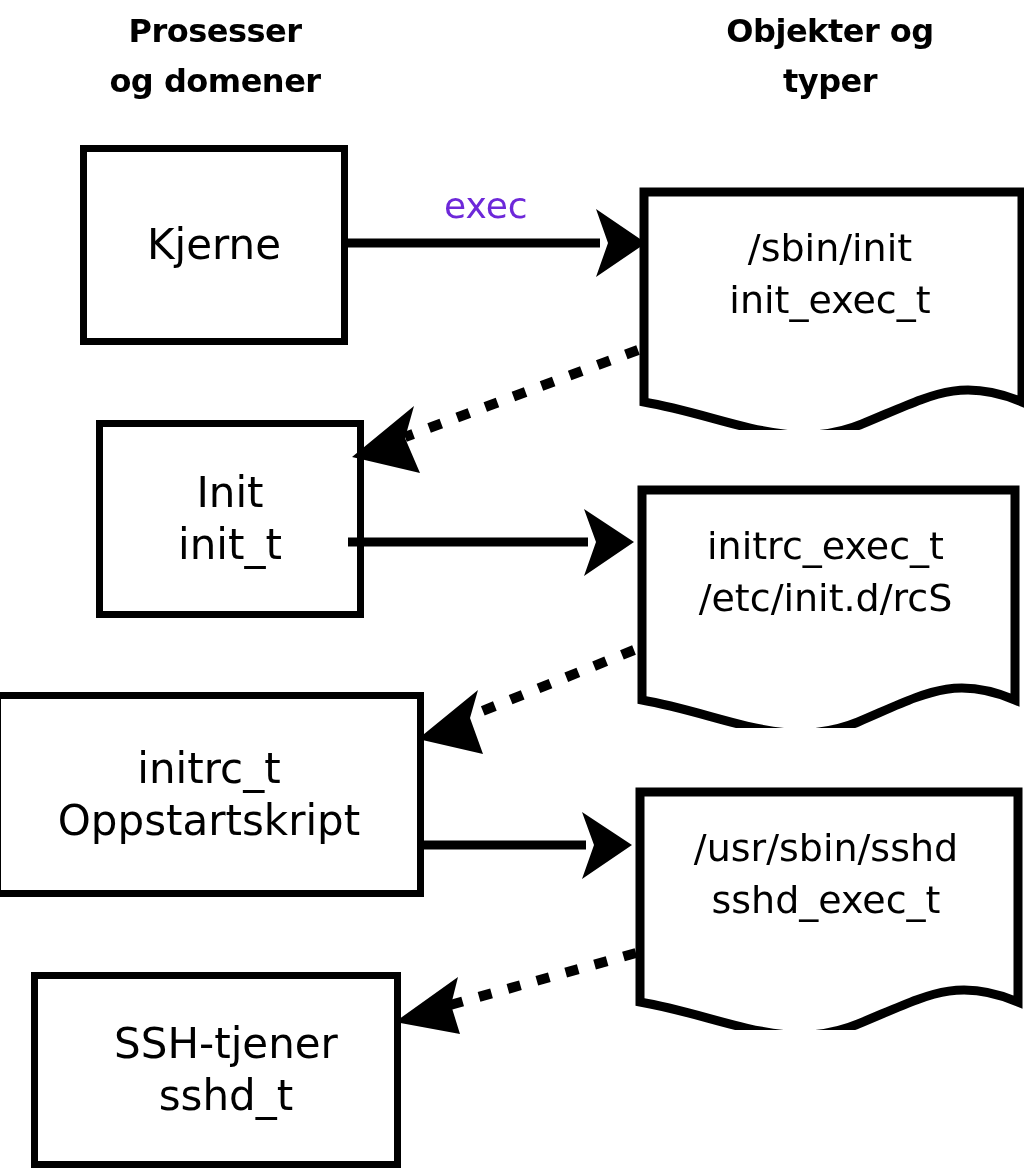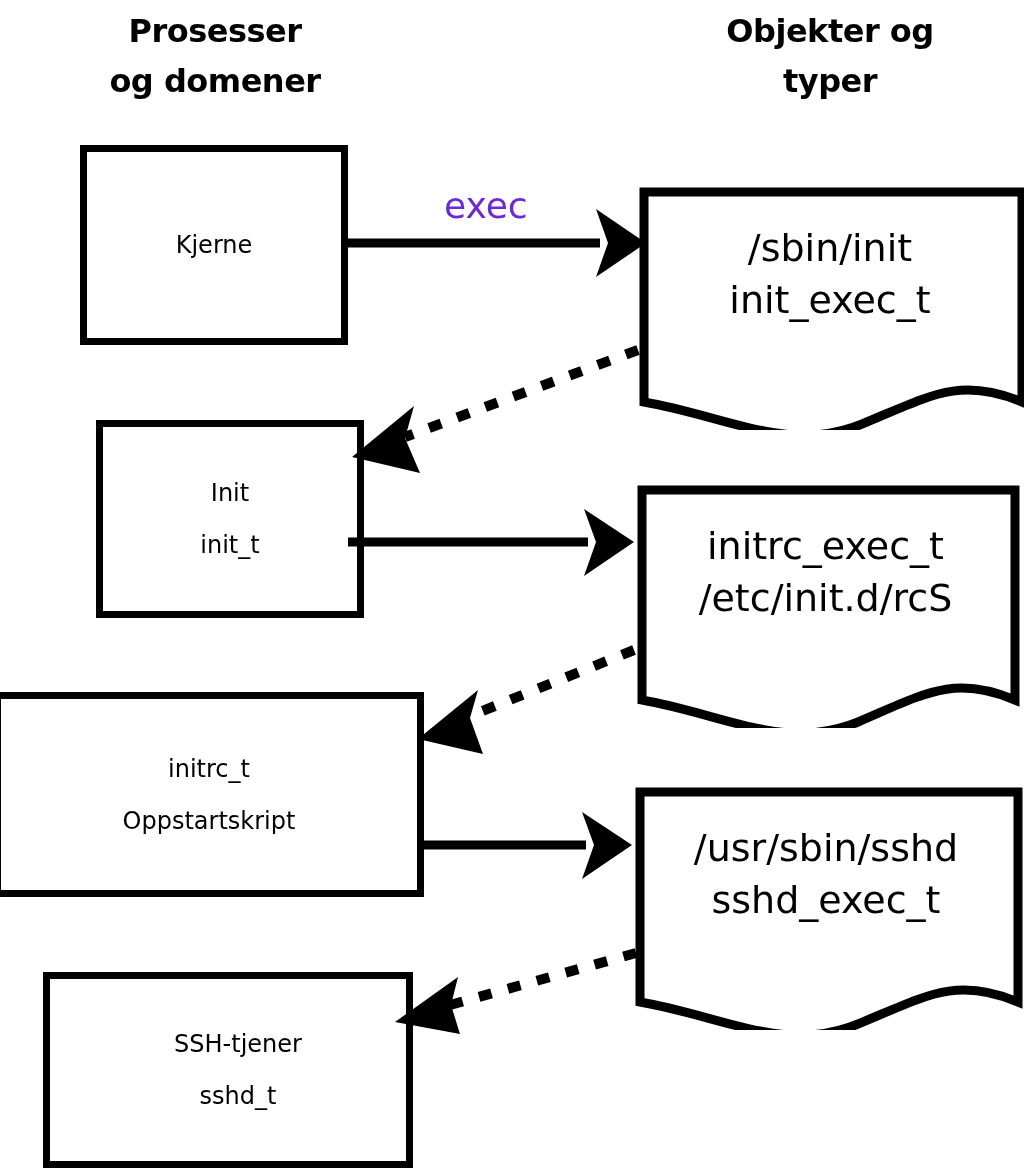--- a/index.html
+++ b/index.html
@@ -33,21 +33,21 @@
     box-sizing: border-box;
     border: 7px solid #000000;
     background: #ffffff;
     display: flex;
     flex-direction: column;
     align-items: center;
     justify-content: center;
     color: #000000;
   }
   .proc-line {
-    font-size: 24px;
+    font-size: 42px;
     line-height: 52px;
     white-space: nowrap;
   }
 
   .doc-shape {
     position: absolute;
   }
   .doc-shape svg { display: block; }
   .doc-label {
     position: absolute;
@@ -97,21 +97,21 @@
   <div class="proc-box" style="left:96px; top:420px; width:268px; height:198px;">
     <div class="proc-line">Init</div>
     <div class="proc-line">init_t</div>
   </div>
 
   <div class="proc-box" style="left:-6px; top:692px; width:430px; height:205px;">
     <div class="proc-line">initrc_t</div>
     <div class="proc-line">Oppstartskript</div>
   </div>
 
-  <div class="proc-box" style="left:43px; top:972px; width:370px; height:196px;padding-left:20px;">
+  <div class="proc-box" style="left:31px; top:972px; width:370px; height:196px;padding-left:20px;">
     <div class="proc-line">SSH-tjener</div>
     <div class="proc-line">sshd_t</div>
   </div>
 
   <div class="doc-shape" style="left:630px; top:180px; width:400px; height:250px;">
     <svg width="400" height="250" viewBox="0 0 400 250">
       <path d="M 14 12 L 392 12 L 392 222 C 330 196 300 216 232 244 C 160 274 96 236 14 222 Z" fill="#ffffff" stroke="#000000" stroke-width="9" stroke-linejoin="miter" stroke-linecap="butt"></path>
     </svg>
     <div class="doc-label" style="top:42px;">
       <div class="doc-line">/sbin/init</div>

